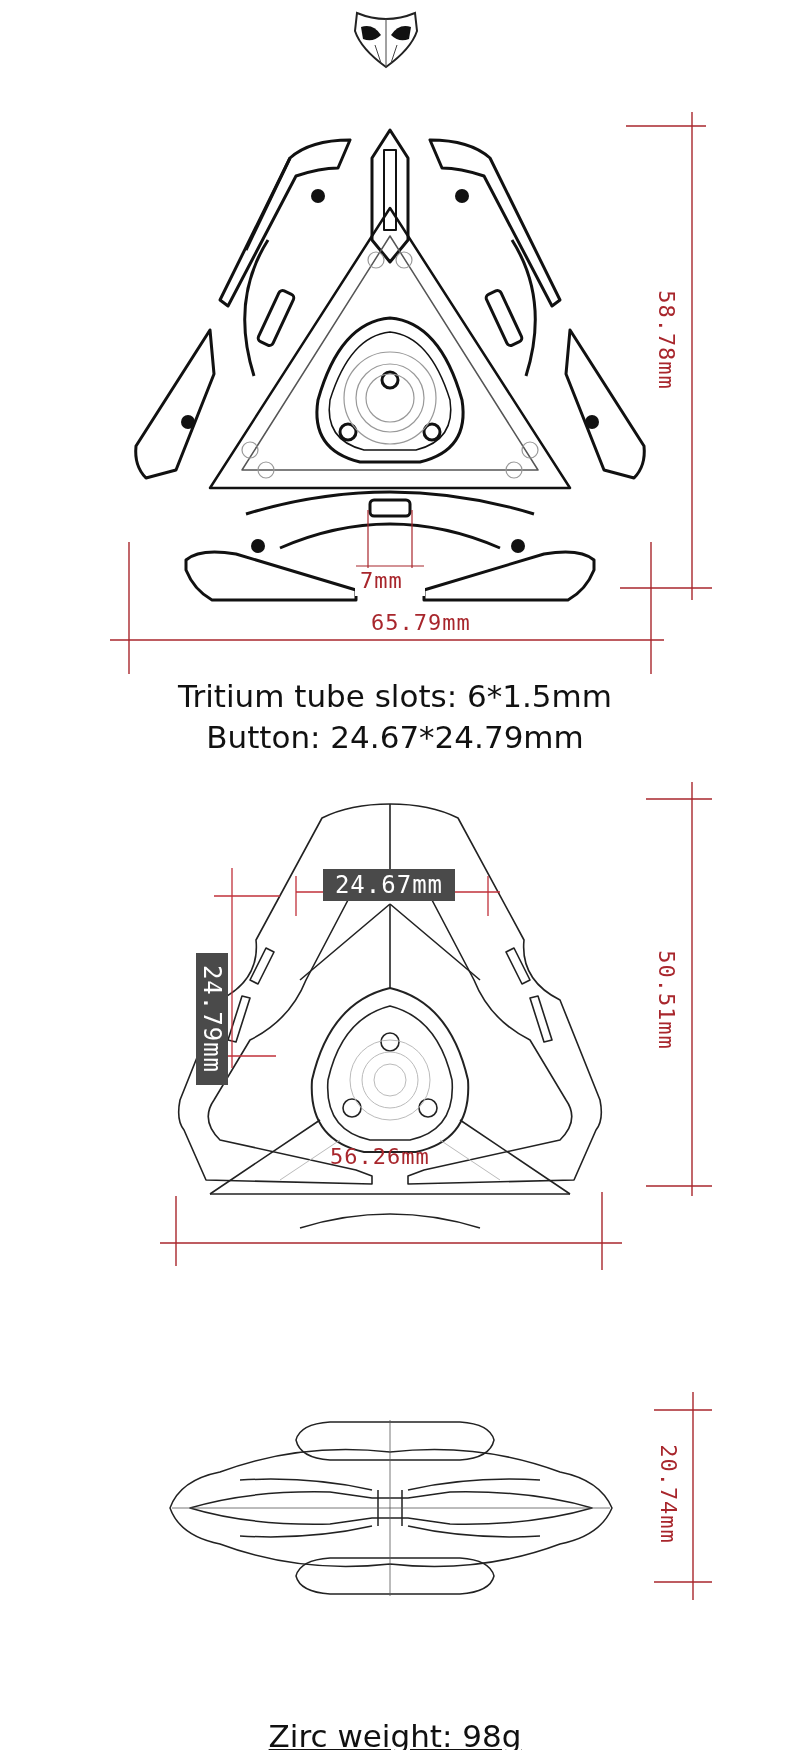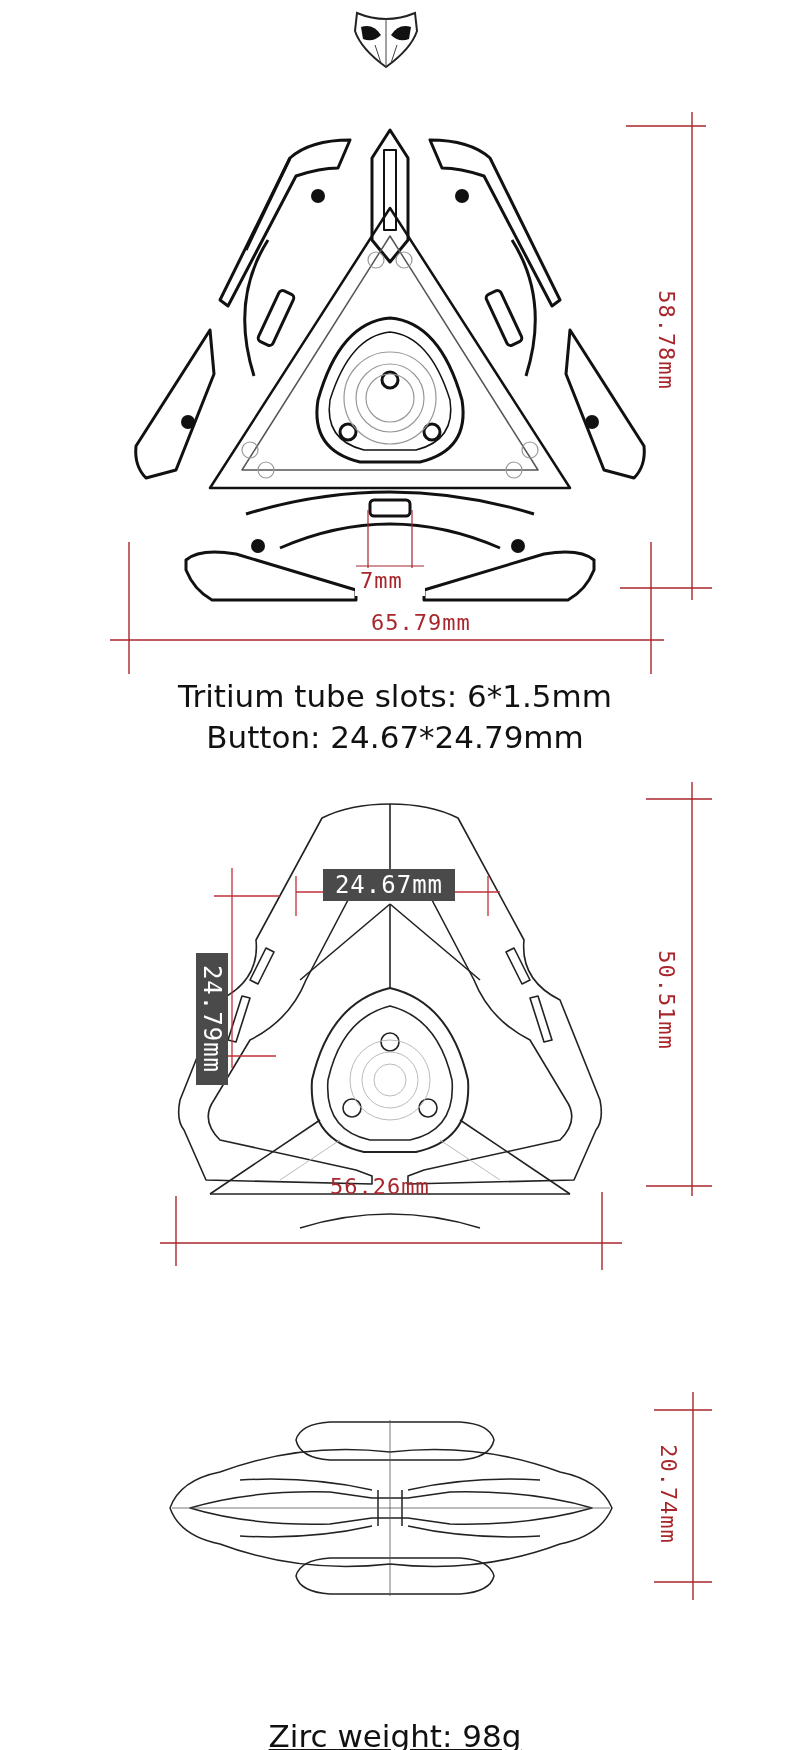--- a/index.html
+++ b/index.html
@@ -166,21 +166,21 @@
       <line x1="692" y1="2" x2="692" y2="416"></line>
       <line x1="646" y1="19" x2="712" y2="19"></line>
       <line x1="646" y1="406" x2="712" y2="406"></line>
       <line x1="160" y1="463" x2="622" y2="463"></line>
       <line x1="176" y1="416" x2="176" y2="486"></line>
       <line x1="602" y1="412" x2="602" y2="490"></line>
     </g>
   </svg>
 </div>
 <div class="dim v" style="left:666px;top:1000px;">50.51mm</div>
-<div class="dim" style="left:330px;top:1174px;">56.26mm</div>
+<div class="dim" style="left:330px;top:1144px;">56.26mm</div>
 
 <div class="abs" style="left:0;top:1380px;width:790px;height:230px;">
   <svg class="layer" width="790" height="230" viewBox="0 0 790 230">
     <g fill="none" stroke="#222" stroke-width="1.5" stroke-linejoin="round">
 
       <path d="M296 60 Q300 44 330 42 L460 42 Q490 44 494 60 Q490 78 460 80 L330 80 Q300 78 296 60 Z"></path>
 
       <path d="M296 196 Q300 180 330 178 L460 178 Q490 180 494 196 Q490 212 460 214 L330 214 Q300 212 296 196 Z"></path>
 
       <path d="M170 128 Q180 100 220 92 Q300 62 390 72 Q480 62 560 92 Q600 100 612 128 Q600 156 560 164 Q480 194 390 184 Q300 194 220 164 Q180 156 170 128 Z"></path>

